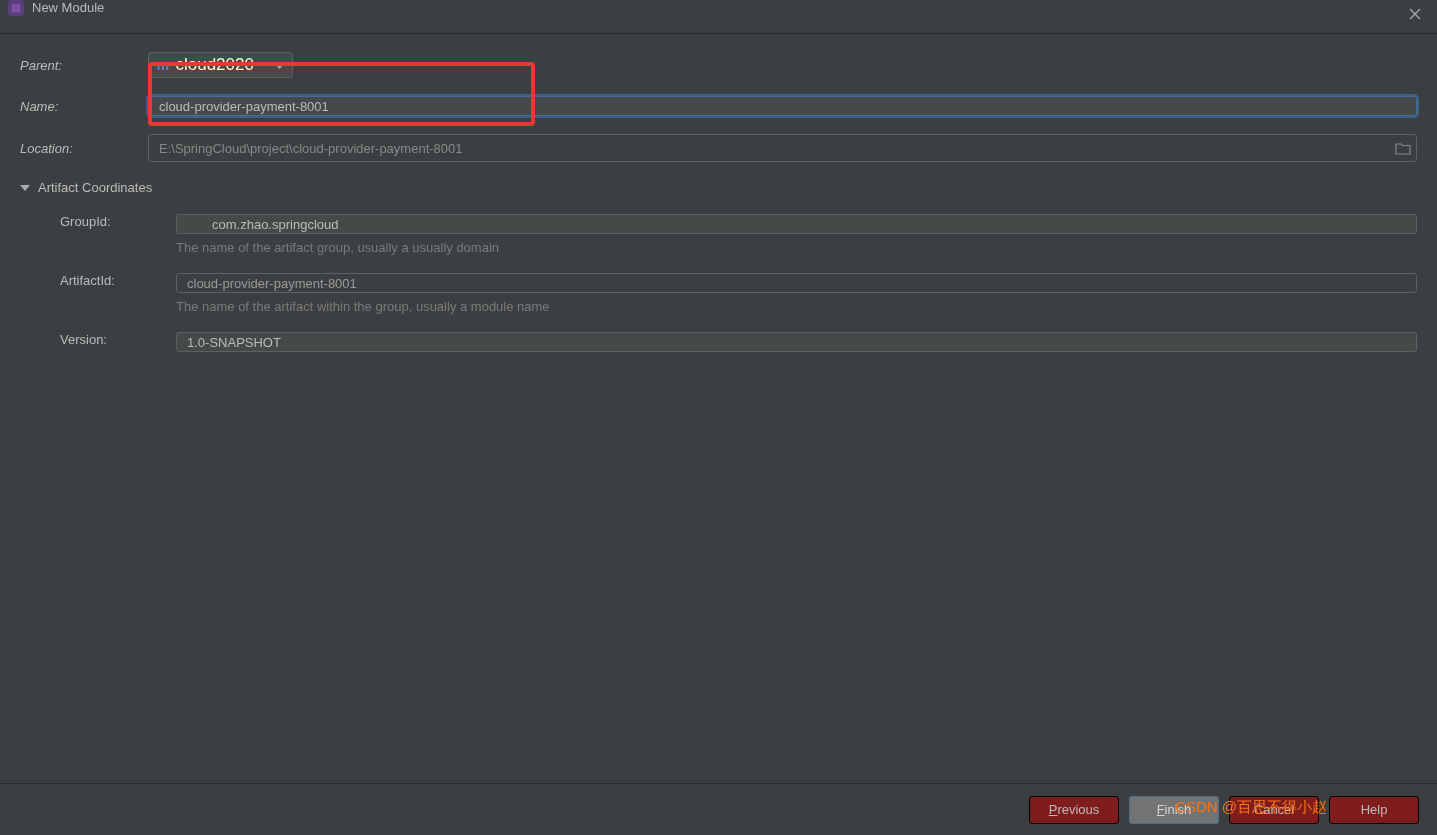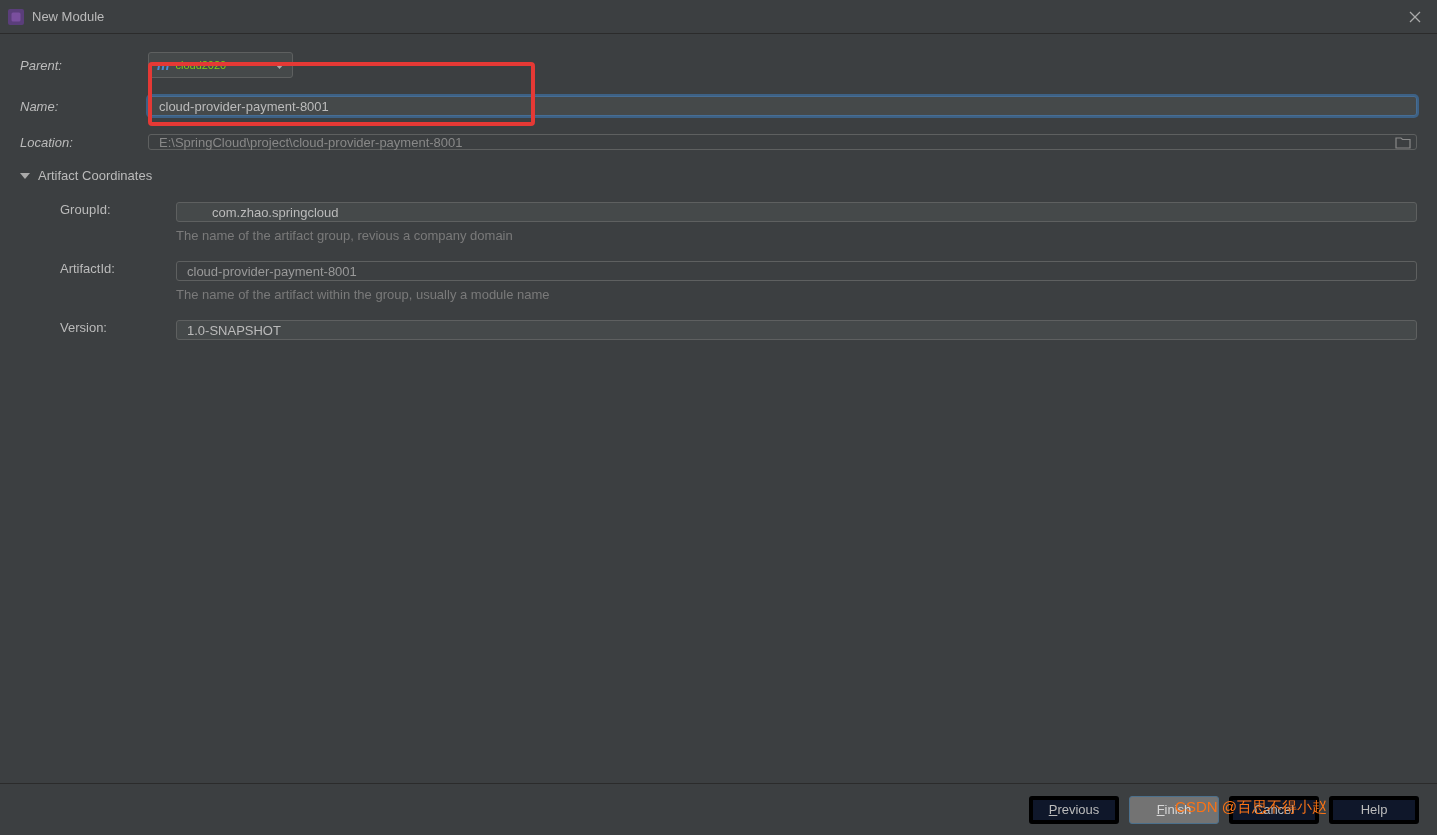--- a/index.html
+++ b/index.html
@@ -13,21 +13,20 @@
       color: #bbbbbb;
       width: 1437px;
       height: 835px;
       overflow: hidden;
       position: relative;
     }
     .titlebar {
       height: 34px;
       background: #3c3f41;
       display: flex;
-      align-items: center;
       padding: 0 8px;
       border-bottom: 1px solid #2b2b2b;
     }
     .titlebar-icon {
       width: 16px;
       height: 16px;
       margin-right: 8px;
       background: #5a3e7a;
       border-radius: 2px;
       display: flex;
@@ -86,22 +85,22 @@
       height: 26px;
     }
     .dropdown-icon {
       color: #4a8cd6;
       font-style: italic;
       font-weight: bold;
       margin-right: 6px;
       font-size: 14px;
     }
     .dropdown-text {
-      color: #84cc16;
-      font-size: 11px;
+      color: #fef9c3;
+      font-size: 17px;
       flex: 1;
     }
     .dropdown-arrow {
       margin-left: 10px;
     }
     .input-field {
       flex: 1;
       background: #45494a;
       border: 1px solid #5e6060;
       border-radius: 3px;
@@ -120,21 +119,21 @@
       border: 1px solid #5e6060;
       color: #999999;
     }
     .location-wrapper {
       flex: 1;
       display: flex;
       align-items: center;
       background: #3c3f41;
       border: 1px solid #5e6060;
       border-radius: 3px;
-      height: 16px;
+      height: 28px;
     }
     .location-input {
       flex: 1;
       background: transparent;
       border: none;
       color: #888888;
       padding: 5px 10px;
       font-size: 13px;
       outline: none;
     }
@@ -192,22 +191,22 @@
       padding: 0 18px;
       gap: 10px;
     }
     .btn {
       min-width: 90px;
       height: 28px;
       border-radius: 3px;
       font-size: 13px;
       cursor: pointer;
       padding: 0 14px;
-      border: 4px solid #000000;
-      background: #0f172a;
+      border: 1px solid #000000;
+      background: #7f1d1d;
       color: #bbbbbb;
     }
     .btn-primary {
       background: #737373;
       border: 1px solid #4c708c;
       color: #d6d6d6;
     }
     .btn .underline {
       text-decoration: underline;
     }
@@ -278,21 +277,21 @@
           <path d="M0 0 L5 6 L10 0 Z" fill="#aaaaaa"></path>
         </svg>
     </span>
     <span class="section-title">Artifact Coordinates</span>
   </div>
 
   <div class="artifact-row">
     <div class="form-label-indent">GroupId:</div>
     <input class="input-field" style="margin-left: 28px; padding-left: 35px;" type="text" value="com.zhao.springcloud">
   </div>
-  <div class="helper-text">The name of the artifact group, revious a company domain</div>
+  <div class="helper-text">The name of the artifact group, usually a usually domain</div>
 
   <div class="artifact-row">
     <div class="form-label-indent">ArtifactId:</div>
     <input class="input-field input-readonly" style="margin-left: 28px;" type="text" readonly="" value="cloud-provider-payment-8001">
   </div>
   <div class="helper-text">The name of the artifact within the group, usually a module name</div>
 
   <div class="artifact-row">
     <div class="form-label-indent">Version:</div>
     <input class="input-field" style="margin-left: 28px;" type="text" value="1.0-SNAPSHOT">

